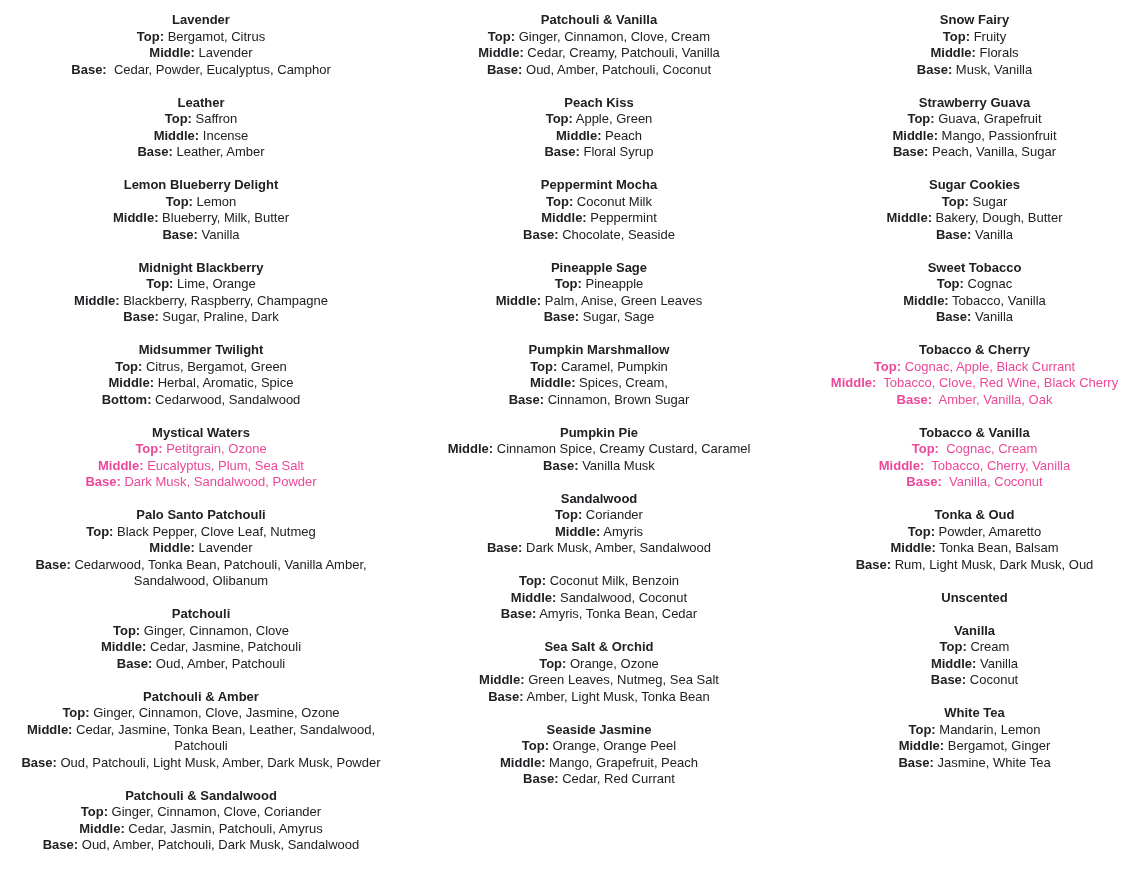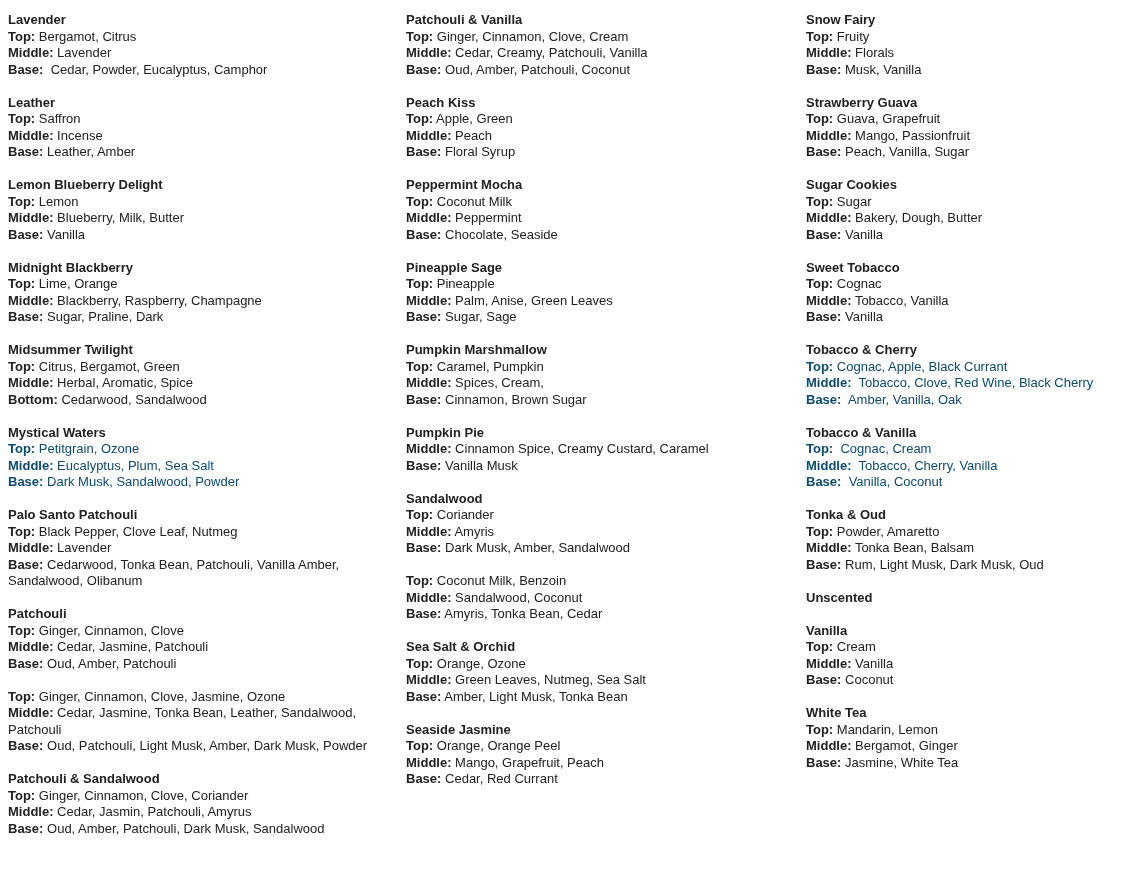--- a/index.html
+++ b/index.html
@@ -14,33 +14,33 @@
     width: 1143px;
     height: 879px;
     overflow: hidden;
   }
   .page {
     display: grid;
     grid-template-columns: 398px 400px 337px;
     padding: 12px 0 0 8px;
     box-sizing: border-box;
   }
-  .col { min-width: 0; }
+  .col { min-width: 0; text-align: center; }
   .entry {
     margin-bottom: 16.5px;
     max-width: 386px;
     line-height: 16.5px;
   }
   .title {
     font-weight: 700;
     white-space: pre-wrap;
   }
   .line { white-space: pre-wrap; }
   .label { font-weight: 700; }
-  .entry.muted .line { color: #0c4a6e; }
+  .entry.muted .line { color: #ec4899; }
 </style>
 </head>
 <body>
 
 <div class="page">
   <div class="col">
       <div class="entry">
         <div class="title">Lavender</div>
         <div class="line"><span class="label">Top:</span><span> Bergamot, Citrus</span></div>
         <div class="line"><span class="label">Middle:</span><span> Lavender</span></div>
@@ -82,20 +82,21 @@
         <div class="line"><span class="label">Middle:</span><span> Lavender</span></div>
         <div class="line"><span class="label">Base:</span><span> Cedarwood, Tonka Bean, Patchouli, Vanilla Amber, Sandalwood, Olibanum</span></div>
       </div>
       <div class="entry">
         <div class="title">Patchouli</div>
         <div class="line"><span class="label">Top:</span><span> Ginger, Cinnamon, Clove</span></div>
         <div class="line"><span class="label">Middle:</span><span> Cedar, Jasmine, Patchouli</span></div>
         <div class="line"><span class="label">Base:</span><span> Oud, Amber, Patchouli</span></div>
       </div>
       <div class="entry">
+        <div class="title">Patchouli &amp; Amber</div>
         <div class="line"><span class="label">Top:</span><span> Ginger, Cinnamon, Clove, Jasmine, Ozone</span></div>
         <div class="line"><span class="label">Middle:</span><span> Cedar, Jasmine, Tonka Bean, Leather, Sandalwood, Patchouli</span></div>
         <div class="line"><span class="label">Base:</span><span> Oud, Patchouli, Light Musk, Amber, Dark Musk, Powder</span></div>
       </div>
       <div class="entry">
         <div class="title">Patchouli &amp; Sandalwood</div>
         <div class="line"><span class="label">Top:</span><span> Ginger, Cinnamon, Clove, Coriander</span></div>
         <div class="line"><span class="label">Middle:</span><span> Cedar, Jasmin, Patchouli, Amyrus</span></div>
         <div class="line"><span class="label">Base:</span><span> Oud, Amber, Patchouli, Dark Musk, Sandalwood</span></div>
       </div>

